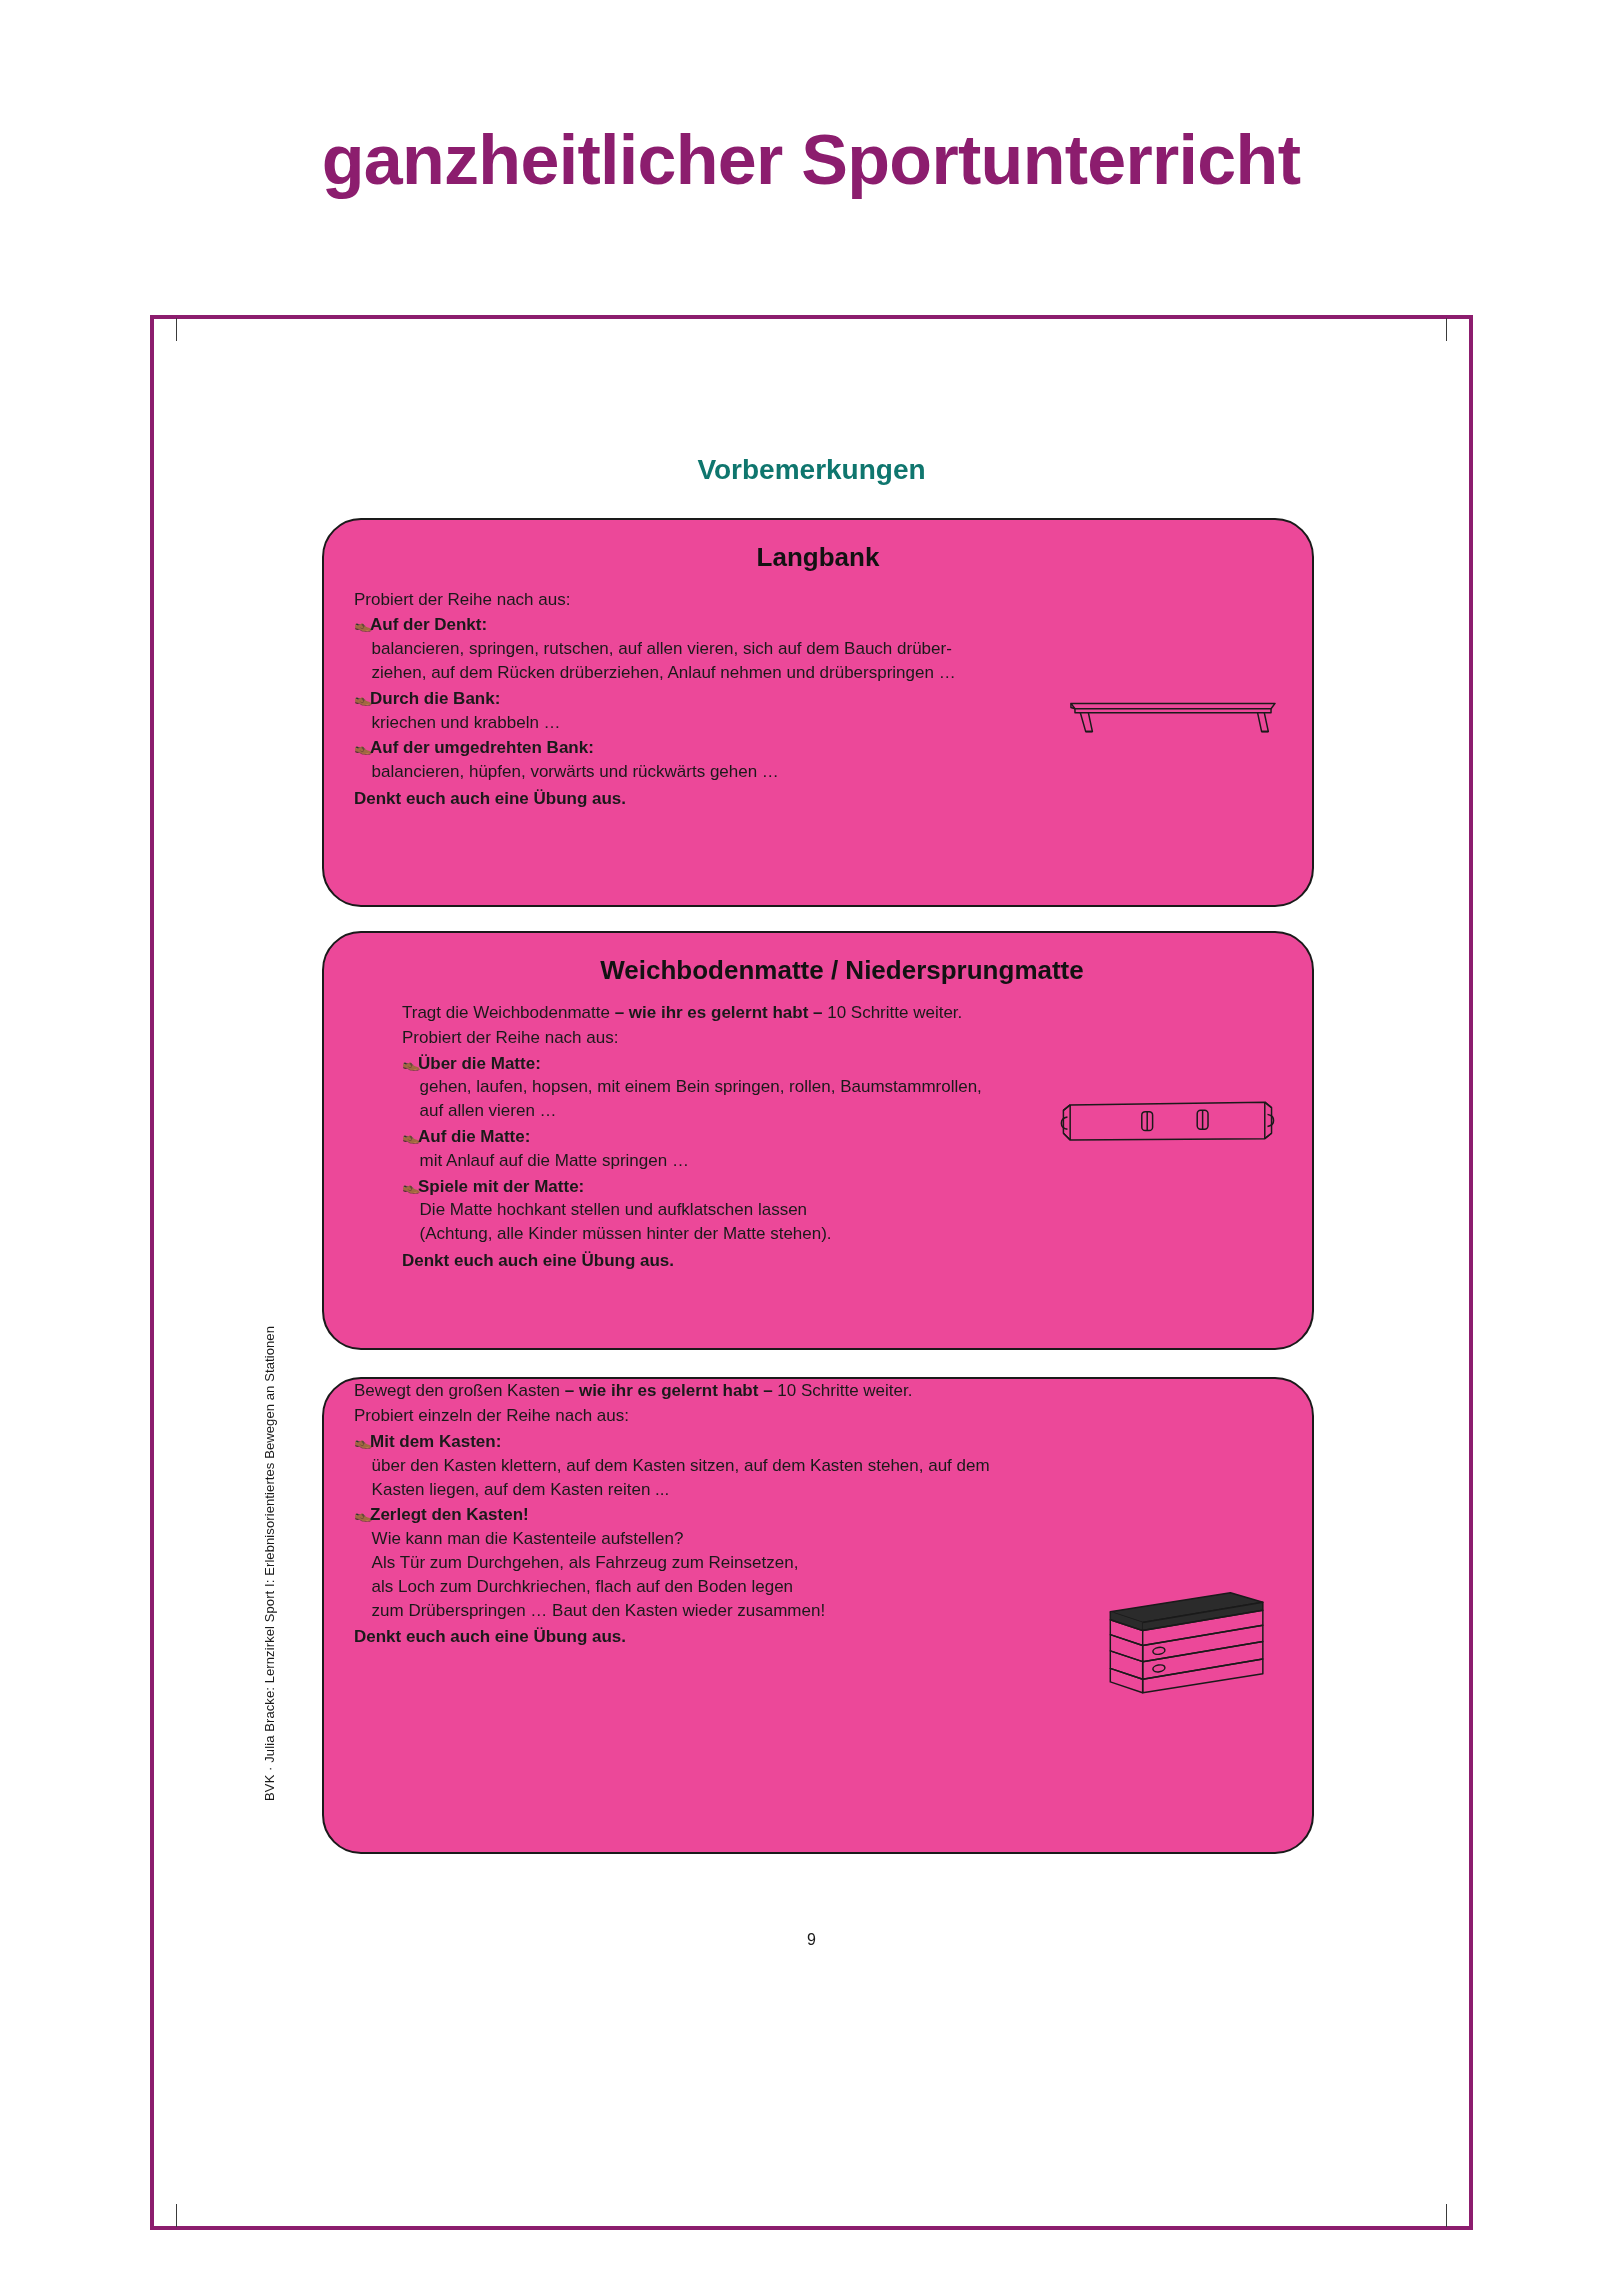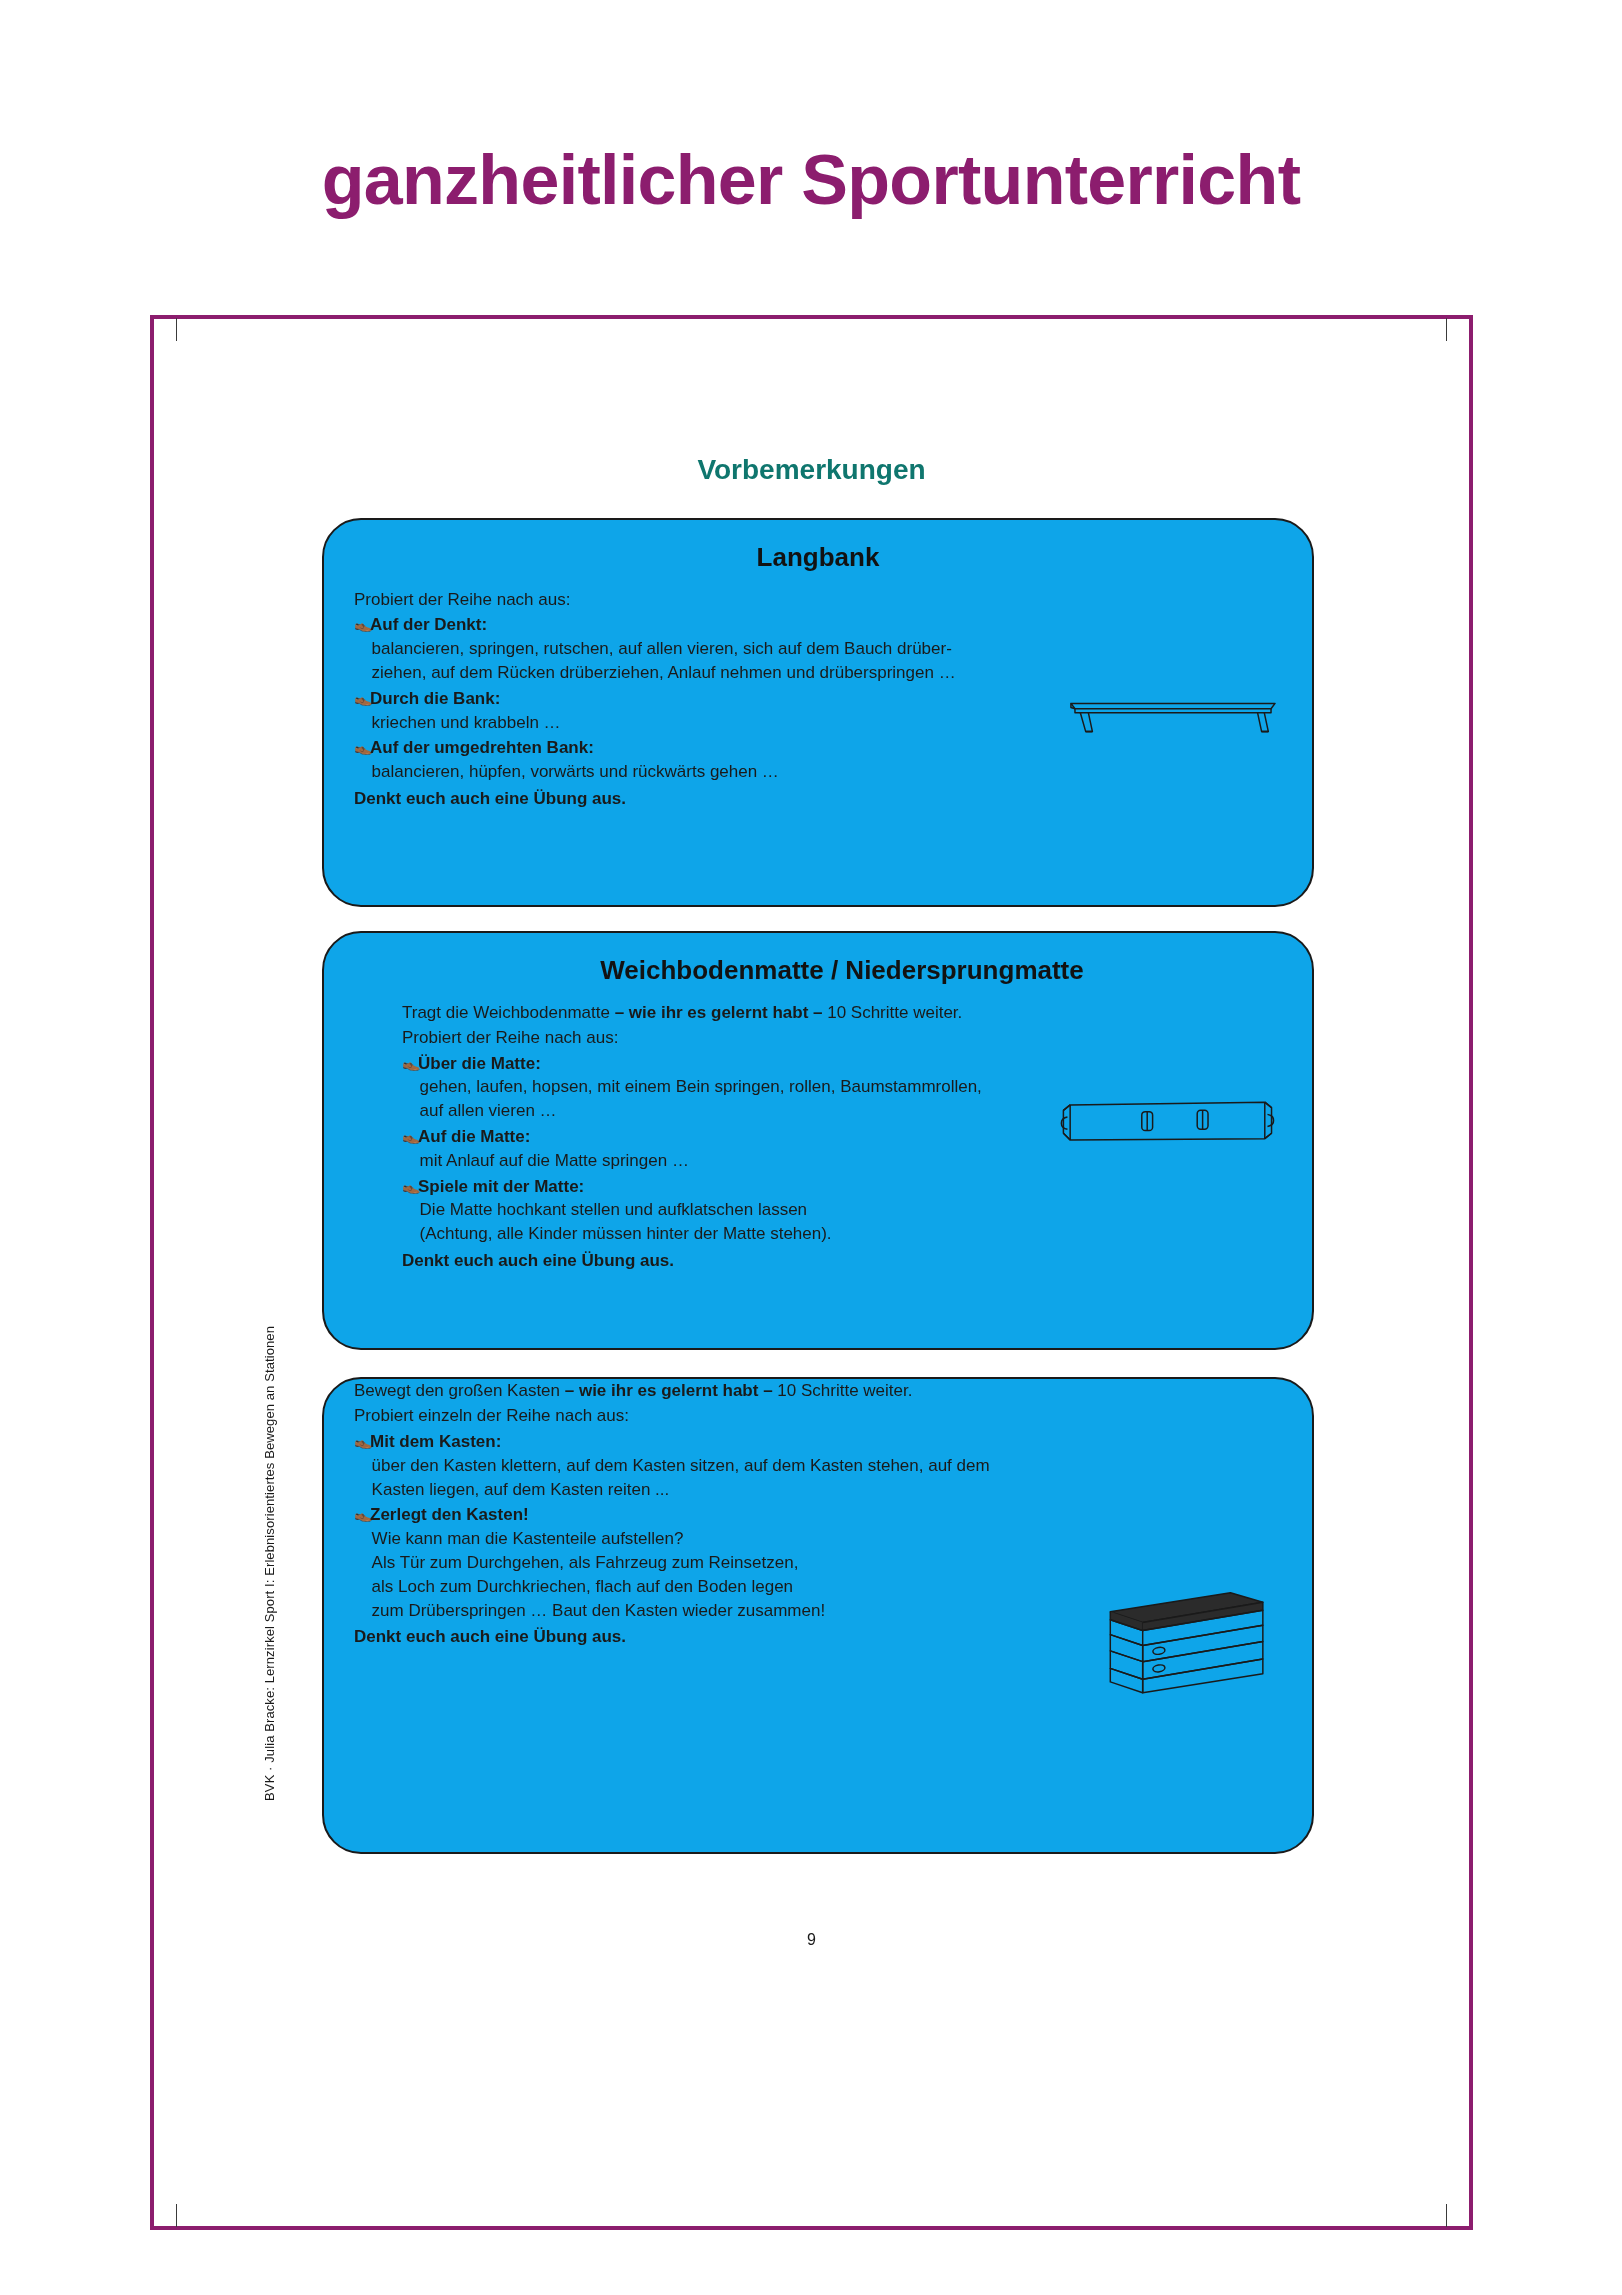--- a/index.html
+++ b/index.html
@@ -22,21 +22,20 @@
     left: 0;
     right: 0;
     top: 125px;
     text-align: center;
     color: #8c1d6e;
     font-size: 70px;
     font-weight: bold;
     letter-spacing: -0.7px;
     line-height: 1;
     white-space: nowrap;
-    margin-top: 20px;
   }
 
   
   .sheet-frame {
     position: absolute;
     left: 150px;
     top: 315px;
     width: 1323px;
     height: 1915px;
     border: 4.7px solid #8c1d6e;
@@ -82,21 +81,21 @@
   }
 
   
   .station {
     position: absolute;
     left: 168px;
     width: 992px;
     border: 2px solid #1a1a1a;
     border-radius: 39px;
     box-sizing: border-box;
-    background: #0ea5e9;
+    background: #ec4899;
   }
   #station-0 { top: 199px;  height: 389px; }
   #station-1 { top: 612px;  height: 419px; padding-left: 48px; }
   #station-2 { top: 1058px; height: 477px; }
 
   .station-title {
     text-align: center;
     font-size: 26px;
     font-weight: bold;
     color: #121212;

